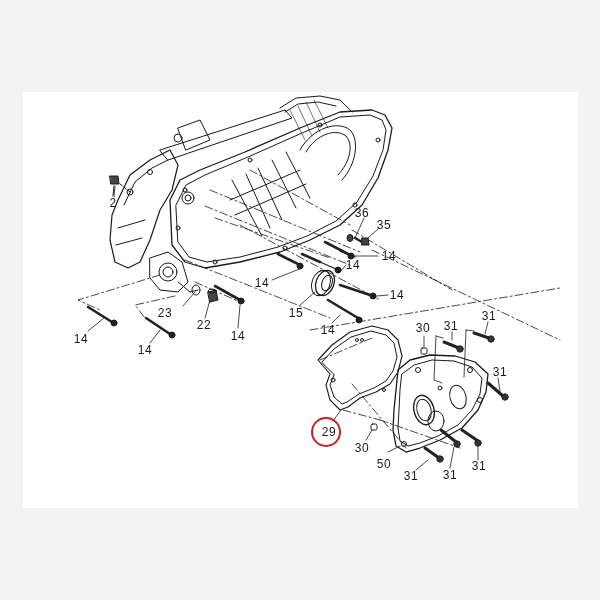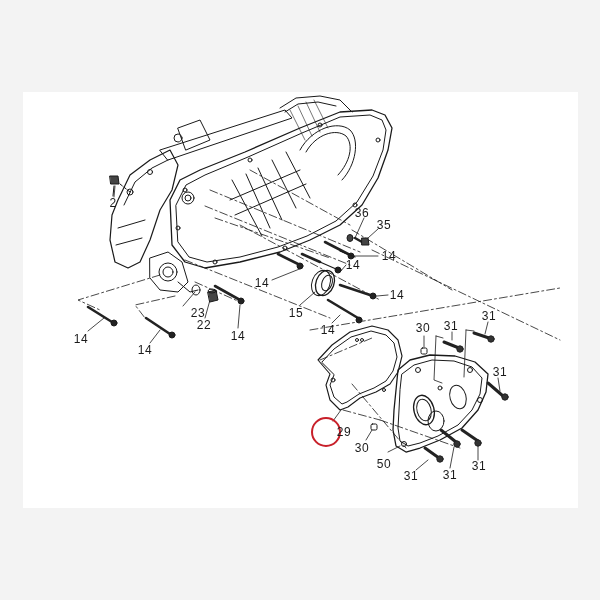--- a/index.html
+++ b/index.html
@@ -249,29 +249,29 @@
 <div id="callouts">
   <span class="callout" style="left:113px;top:203px">2</span>
   <span class="callout" style="left:362px;top:213px">36</span>
   <span class="callout" style="left:384px;top:225px">35</span>
   <span class="callout" style="left:389px;top:256px">14</span>
   <span class="callout" style="left:353px;top:265px">14</span>
   <span class="callout" style="left:262px;top:283px">14</span>
   <span class="callout" style="left:397px;top:295px">14</span>
   <span class="callout" style="left:81px;top:339px">14</span>
   <span class="callout" style="left:145px;top:350px">14</span>
-  <span class="callout" style="left:198px;top:313px">23</span>
+  <span class="callout" style="left:165px;top:313px">23</span>
   <span class="callout" style="left:204px;top:325px">22</span>
   <span class="callout" style="left:238px;top:336px">14</span>
   <span class="callout" style="left:296px;top:313px">15</span>
   <span class="callout" style="left:328px;top:330px">14</span>
   <span class="callout" style="left:423px;top:328px">30</span>
   <span class="callout" style="left:451px;top:326px">31</span>
   <span class="callout" style="left:489px;top:316px">31</span>
   <span class="callout" style="left:500px;top:372px">31</span>
   <span class="highlight-ring" style="left:326px;top:432px"></span>
-  <span class="callout" style="left:344px;top:432px">29</span>
+  <span class="callout" style="left:329px;top:432px">29</span>
   <span class="callout" style="left:362px;top:448px">30</span>
   <span class="callout" style="left:384px;top:464px">50</span>
   <span class="callout" style="left:411px;top:476px">31</span>
   <span class="callout" style="left:450px;top:475px">31</span>
   <span class="callout" style="left:479px;top:466px">31</span>
 </div>
 
 </body></html>

